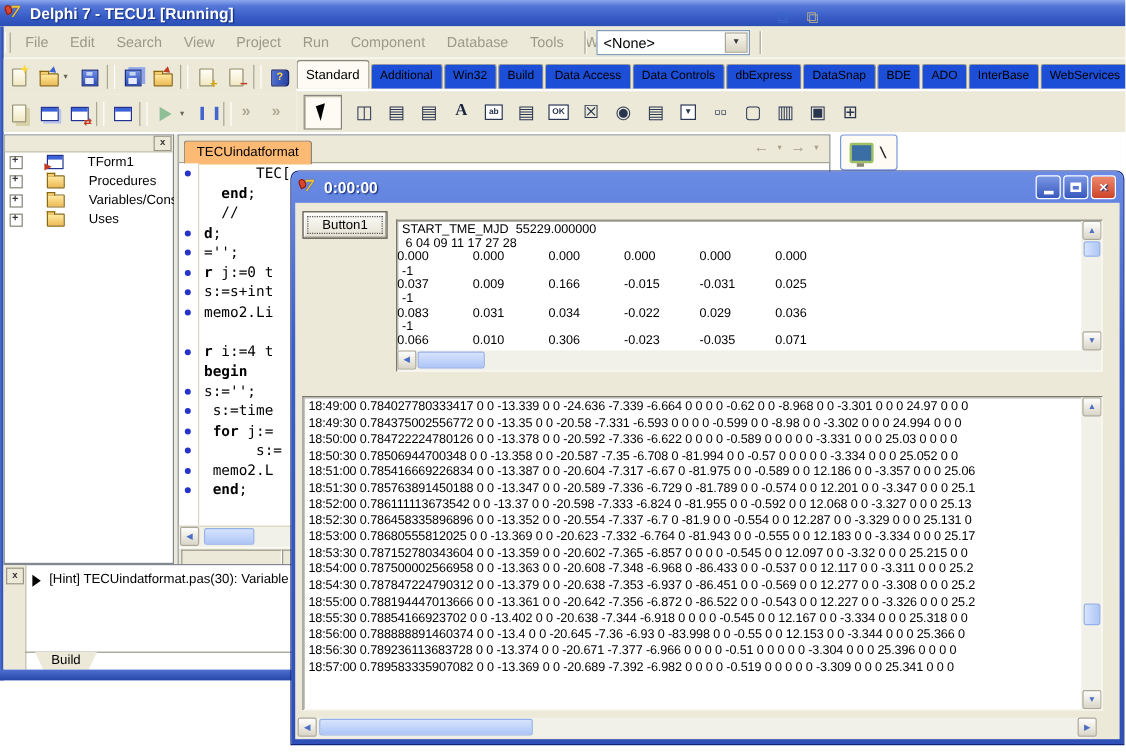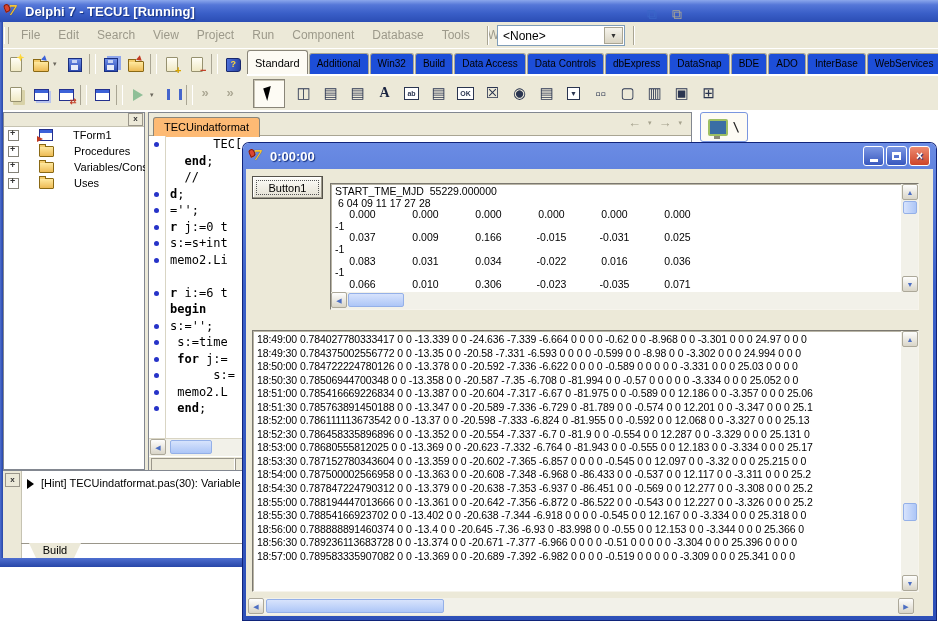--- a/index.html
+++ b/index.html
@@ -170,21 +170,21 @@
     border:1px solid #55524A;box-shadow:inset -1px -1px 0 #9D9A8C,inset 1px 1px 0 #fff;
     display:flex;align-items:center;justify-content:center;font-size:11px;box-sizing:border-box;}
   .btn1 .focus{position:absolute;inset:3px;border:1px dotted #555;}
 
   .memo{position:absolute;background:#fff;border:1px solid;border-color:#7B786F #F6F4EC #F6F4EC #7B786F;
     box-shadow:inset 1px 1px 0 #B9B5A6;box-sizing:border-box;overflow:hidden;}
   .memo1{left:84px;top:14px;width:589px;height:127px;}
   .memo2{left:6px;top:161px;width:667px;height:262px;}
   .m1line{white-space:pre;font-size:10.5px;line-height:11.6px;padding-left:4px;}
   .m1nums{display:flex;font-size:10.5px;line-height:11.6px;}
-  .m1nums span{width:63px;text-align:center;flex:none;}
+  .m1nums span{width:63px;text-align:left;flex:none;}
   .m1content{position:absolute;left:0;top:2px;right:17px;bottom:17px;overflow:hidden;}
   .m2content{position:absolute;left:0;top:2px;right:17px;bottom:0;overflow:hidden;}
   .m2row{white-space:pre;font-size:10.5px;line-height:13.55px;padding-left:4px;letter-spacing:-0.1px;}
   .vsb{position:absolute;right:0;top:0;bottom:0;width:17px;}
   .hsb{position:absolute;left:0;bottom:0;height:17px;}
   .form-hsb{position:absolute;left:2px;bottom:1px;width:666px;height:17px;background:#F2F1E9;}
 </style>
 </head>
 <body>
 
@@ -425,21 +425,21 @@
       <div class="gutter"></div>
     <div class="cline"><span class="dot"></span><span>      TEC[</span></div>
         <div class="cline"><span>  </span><b>end</b><span>;</span></div>
         <div class="cline"><span>  //</span></div>
         <div class="cline"><span class="dot"></span><b>d</b><span>;</span></div>
         <div class="cline"><span class="dot"></span><span>='';</span></div>
         <div class="cline"><span class="dot"></span><b>r</b><span> j:=0 t</span></div>
         <div class="cline"><span class="dot"></span><span>s:=s+int</span></div>
         <div class="cline"><span class="dot"></span><span>memo2.Li</span></div>
         <div class="cline"><span></span></div>
-        <div class="cline"><span class="dot"></span><b>r</b><span> i:=6 t</span></div>
+        <div class="cline"><span class="dot"></span><b>r</b><span> i:=4 t</span></div>
         <div class="cline"><b>begin</b></div>
         <div class="cline"><span class="dot"></span><span>s:='';</span></div>
         <div class="cline"><span class="dot"></span><span> s:=time</span></div>
         <div class="cline"><span class="dot"></span><span> </span><b>for</b><span> j:=</span></div>
         <div class="cline"><span class="dot"></span><span>      s:=</span></div>
         <div class="cline"><span class="dot"></span><span> memo2.L</span></div>
         <div class="cline"><span class="dot"></span><span> </span><b>end</b><span>;</span></div>
       </div>
     <div class="ed-hsb">
       <span class="sbtn" style="left:1px;top:0px">◀</span>
@@ -507,21 +507,21 @@
               <span>-0.015</span>
               <span>-0.031</span>
               <span>0.025</span>
             </div>
             <div class="m1line">-1</div>
             <div class="m1nums">
               <span>0.083</span>
               <span>0.031</span>
               <span>0.034</span>
               <span>-0.022</span>
-              <span>0.016</span>
+              <span>0.029</span>
               <span>0.036</span>
             </div>
             <div class="m1line">-1</div>
             <div class="m1nums">
               <span>0.066</span>
               <span>0.010</span>
               <span>0.306</span>
               <span>-0.023</span>
               <span>-0.035</span>
               <span>0.071</span>

